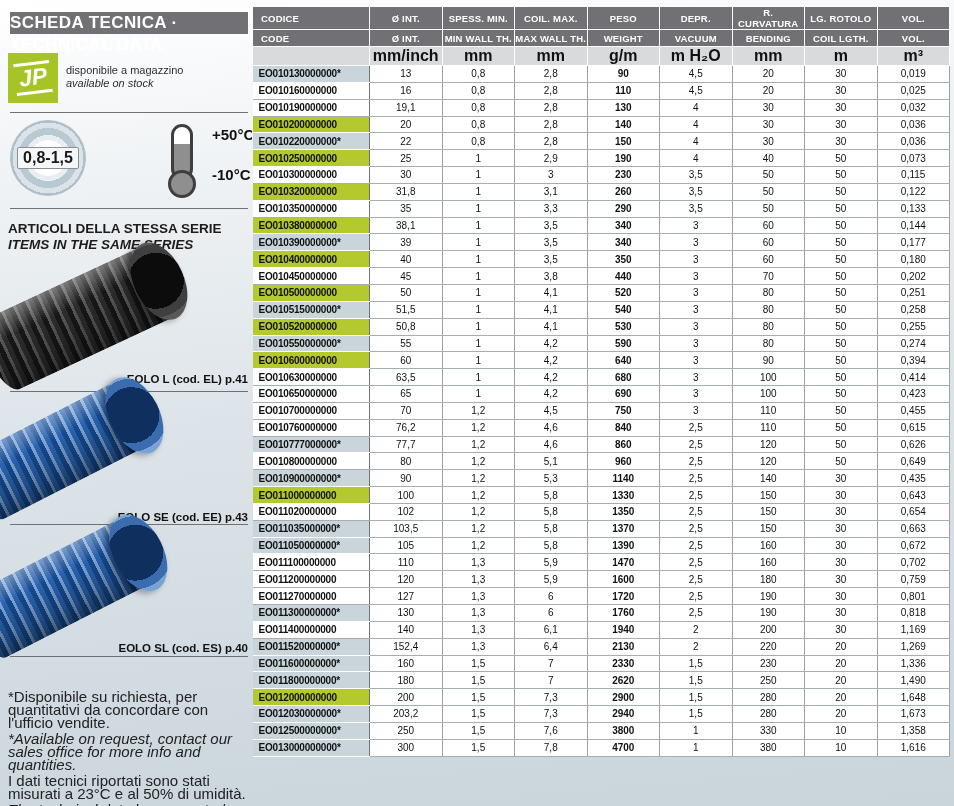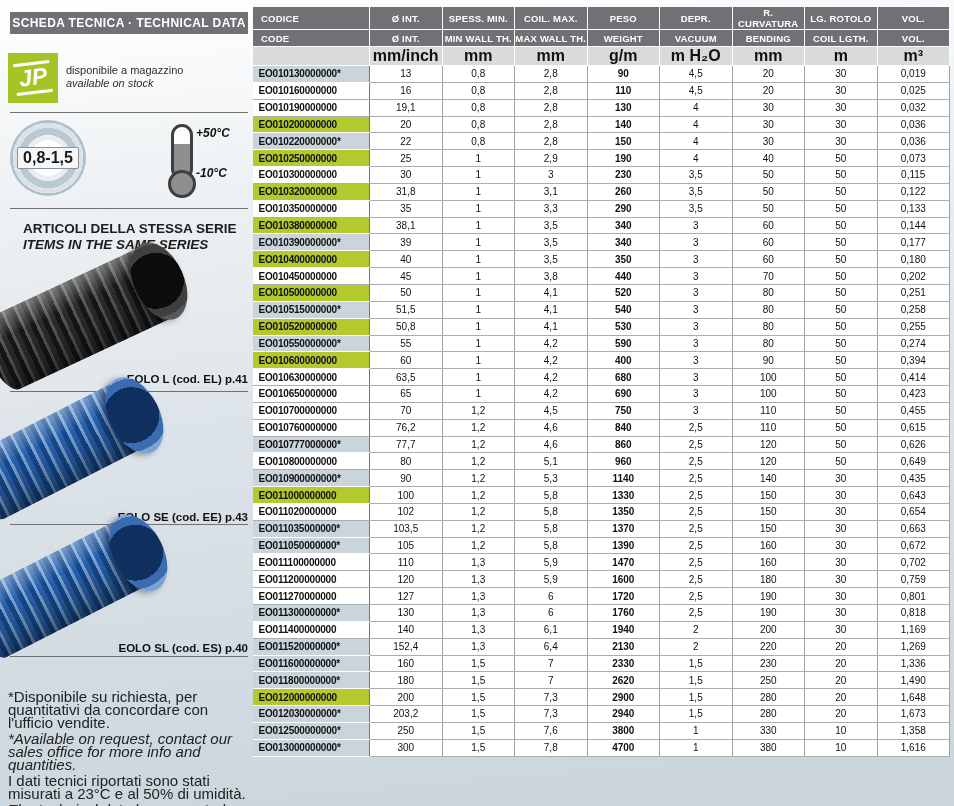--- a/index.html
+++ b/index.html
@@ -7,22 +7,22 @@
   body {
     font-family:"Liberation Sans", sans-serif;
     background:linear-gradient(175deg,#ffffff 0%,#f0f3f5 20%,#dde4e9 50%,#c9d4db 100%);
     position:relative; overflow:hidden; color:#1a1a1a;
   }
 
   
   .sidebar { position:absolute; left:0; top:0; width:252px; height:806px; overflow:hidden; }
   .title-bar {
     position:absolute; left:10px; top:12px; width:238px; height:22px;
-    background:#717074; color:#fff; font-size:12px; font-weight:bold;
-    letter-spacing:.4px; text-align:center; line-height:22px;
+    background:#717074; color:#fff; font-size:17px; font-weight:bold;
+    letter-spacing:.4px; text-align:left; line-height:22px;
   }
   .jp-logo {
     position:absolute; left:8px; top:53px; width:50px; height:50px;
     background:#a6c426; display:flex; align-items:center; justify-content:center;
   }
   .jp-text {
     color:#fff; font-weight:bold; font-style:italic; font-size:23px; line-height:1;
     border-top:3px solid #fff; border-bottom:3px solid #fff; padding:1px 4px 2px;
     transform:rotate(-7deg);
   }
@@ -43,25 +43,25 @@
   .thermo { position:absolute; left:170px; top:124px; width:24px; height:72px; }
   .thermo-stem {
     position:absolute; left:1px; top:0; width:22px; height:56px;
     border:3px solid #3e3e3e; border-radius:11px;
     background:linear-gradient(180deg,#ffffff 0 34%,#8f8f8f 34% 100%);
   }
   .thermo-bulb {
     position:absolute; left:-2px; top:46px; width:28px; height:28px; border-radius:50%;
     background:#8f8f8f; border:3px solid #3e3e3e;
   }
-  .temp-max, .temp-min { position:absolute; left:196px; font-size:12px; font-weight:bold; color:#111;font-style:italic; }
+  .temp-max, .temp-min { position:absolute; left:212px; font-size:15px; font-weight:bold; color:#111; }
   .temp-max { top:126px; }
   .temp-min { top:166px; }
 
-  .series-title { position:absolute; left:8px; top:221px; font-size:13.5px; font-weight:bold; color:#1c1c1c; line-height:16px;margin-left:15px; }
+  .series-title { position:absolute; left:8px; top:221px; font-size:13.5px; font-weight:bold; color:#1c1c1c; line-height:16px; }
   .series-title .en { font-style:italic; }
 
   .hose { position:absolute; height:78px; border-radius:16px/39px; }
   .hose-body {
     position:absolute; inset:0; border-radius:16px/39px;
     background:
       linear-gradient(180deg,rgba(255,255,255,.38) 0%,rgba(255,255,255,0) 32%,rgba(0,0,0,.22) 72%,rgba(0,0,0,.45) 100%),
       repeating-linear-gradient(90deg,var(--c1) 0 5px,var(--c2) 5px 8px,var(--c3) 8px 13px);
   }
   .hose-mouth {
@@ -409,21 +409,21 @@
           <td>3</td>
           <td>80</td>
           <td>50</td>
           <td>0,274</td>
         </tr>
         <tr>
           <td class="code hl-green">EO010600000000</td>
           <td>60</td>
           <td>1</td>
           <td>4,2</td>
-          <td class="peso">400</td>
+          <td class="peso">640</td>
           <td>3</td>
           <td>90</td>
           <td>50</td>
           <td>0,394</td>
         </tr>
         <tr>
           <td class="code hl-white">EO010630000000</td>
           <td>63,5</td>
           <td>1</td>
           <td>4,2</td>

